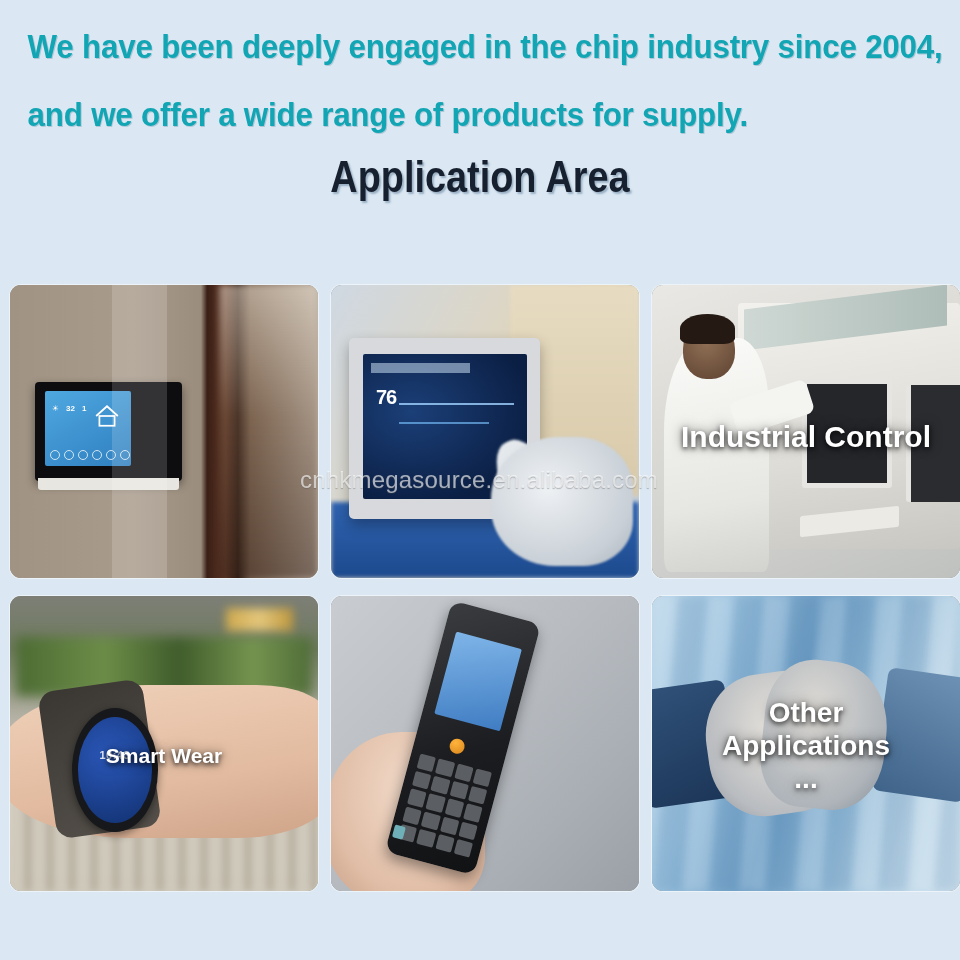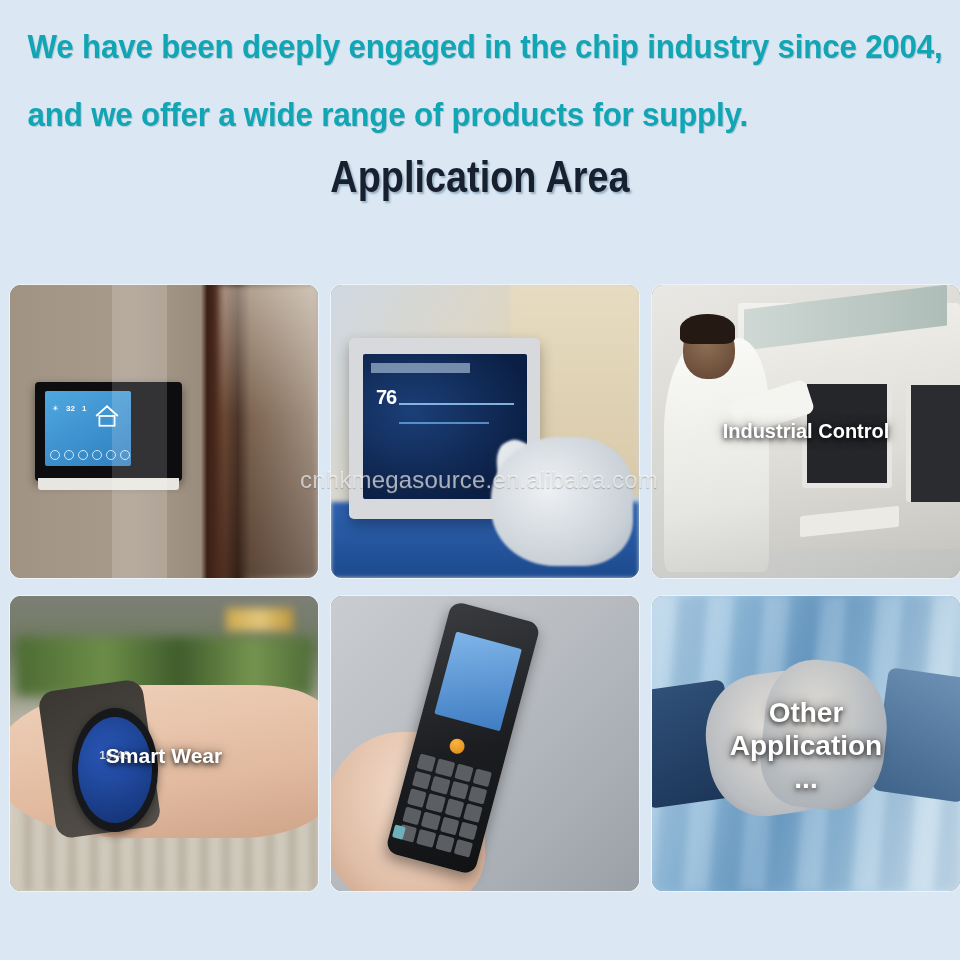--- a/index.html
+++ b/index.html
@@ -139,21 +139,21 @@
     background:#eceae4;border-radius:2px;transform:skewY(-6deg);}
   .t3 .person{position:absolute;left:4%;top:18%;width:34%;height:80%;
     background:linear-gradient(170deg,#fbfbf9,#e6e6e2 70%,#d2d2ce);
     border-radius:40% 30% 6% 6%;}
   .t3 .head{position:absolute;left:10%;top:12%;width:17%;height:20%;
     background:radial-gradient(circle at 45% 40%,#8e6e54,#5d4231);border-radius:50% 50% 45% 45%;}
   .t3 .hair{position:absolute;left:9%;top:10%;width:18%;height:10%;
     background:#241a13;border-radius:50% 50% 20% 20%;}
   .t3 .sleeve{position:absolute;left:26%;top:36%;width:26%;height:12%;
     background:#f4f4f1;transform:rotate(-18deg);border-radius:8px;}
-  .t3 .label{top:46%;font-size:20px;}
+  .t3 .label{top:46%;font-size:30px;}
 
   
   .t4 .scene{background:linear-gradient(180deg,#7d7f76 0%,#6f7a5f 18%,#b6b3a6 42%,#d9d3c6 70%,#cfcabd 100%);}
   .t4 .bush{position:absolute;left:2%;top:14%;width:96%;height:20%;
     background:linear-gradient(90deg,#4c6b33,#6c8d48 30%,#3f5c2b 55%,#75944f 80%,#4e6c37);filter:blur(6px);}
   .t4 .lights{position:absolute;right:8%;top:4%;width:22%;height:8%;
     background:linear-gradient(90deg,#d8ae4a,#f0cf7e,#c59a38);filter:blur(5px);opacity:.9;}
   .t4 .rail{position:absolute;left:0;bottom:0;width:100%;height:36%;
     background:repeating-linear-gradient(90deg,#cfc9bb 0 14px,#b5ae9f 14px 22px);filter:blur(3px);opacity:.85;}
   .t4 .arm{position:absolute;left:-4%;top:30%;width:108%;height:52%;
@@ -343,21 +343,21 @@
     <div class="tile t6">
       <div class="scene">
         <div class="bars"></div>
         <div class="cuffL"></div>
         <div class="cuffR"></div>
         <div class="handsL"></div>
         <div class="handsR"></div>
       </div>
       <div class="label">
         <span>Other</span><br>
-        <span>Application</span><br>
+        <span>Applications</span><br>
         <span>...</span>
       </div>
     </div>
 
   </div>
 
   <div class="watermark">cnhkmegasource.en.alibaba.com</div>
 
 </div>
 

